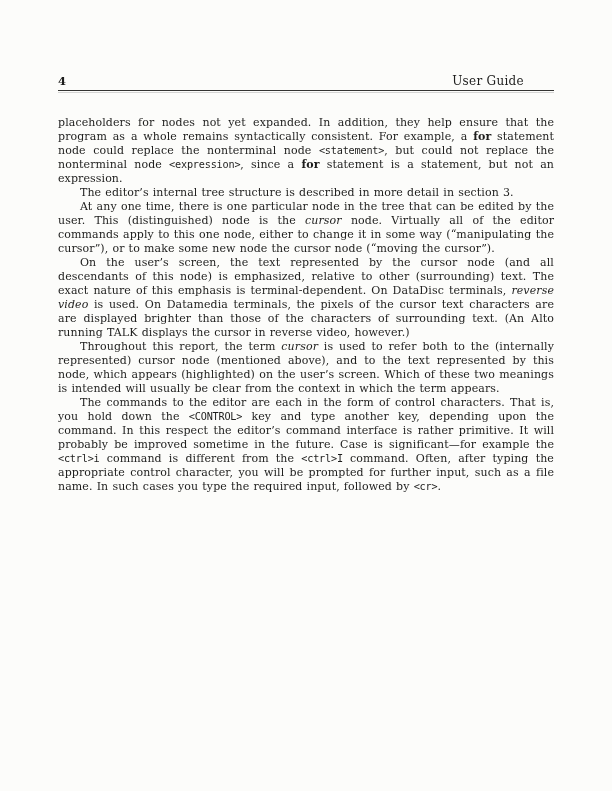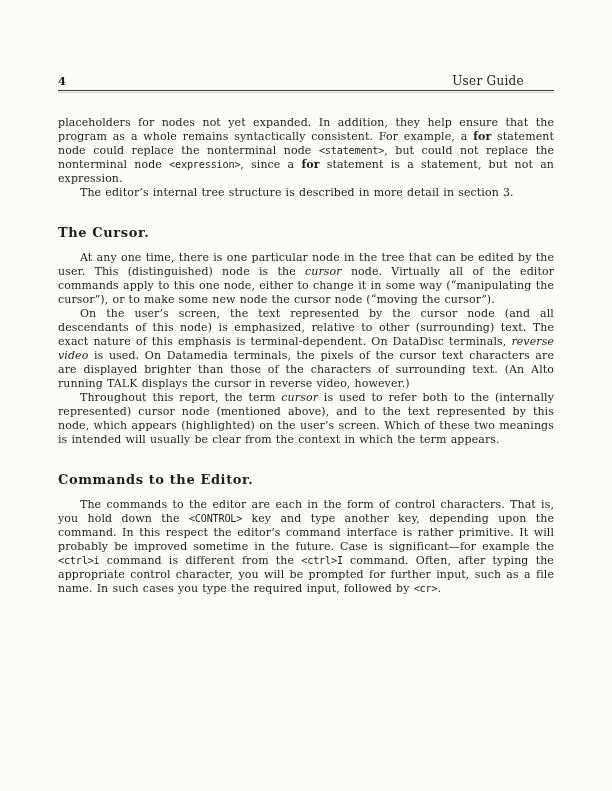--- a/index.html
+++ b/index.html
@@ -81,21 +81,19 @@
 <div class="page">
 
   <div class="running-header">
     <span class="page-number">4</span>
     <span class="header-title">User Guide</span>
   </div>
 
   <div class="doc-content">
       <p class="para"><span class="seg-plain">placeholders for nodes not yet expanded.  In addition, they help ensure that the program as a whole remains syntactically consistent.  For example, a </span><span class="seg-bold">for</span><span class="seg-plain"> statement node could replace the nonterminal node </span><span class="seg-code">&lt;statement&gt;</span><span class="seg-plain">, but could not replace the nonterminal node </span><span class="seg-code">&lt;expression&gt;</span><span class="seg-plain">, since a </span><span class="seg-bold">for</span><span class="seg-plain"> statement is a statement, but not an expression.</span></p>
       <p class="para indent"><span class="seg-plain">The editor’s internal tree structure is described in more detail in section 3.</span></p>
-      <div class="heading">The Cursor.</div>
       <p class="para indent"><span class="seg-plain">At any one time, there is one particular node in the tree that can be edited by the user.  This (distinguished) node is the </span><span class="seg-italic">cursor</span><span class="seg-plain"> node.  Virtually all of the editor commands apply to this one node, either to change it in some way (“manipulating the cursor”), or to make some new node the cursor node (“moving the cursor”).</span></p>
       <p class="para indent"><span class="seg-plain">On the user’s screen, the text represented by the cursor node (and all descendants of this node) is emphasized, relative to other (surrounding) text.  The exact nature of this emphasis is terminal-dependent.  On DataDisc terminals, </span><span class="seg-italic">reverse video</span><span class="seg-plain"> is used.  On Datamedia terminals, the pixels of the cursor text characters are are displayed brighter than those of the characters of surrounding text.  (An Alto running TALK displays the cursor in reverse video, however.)</span></p>
       <p class="para indent"><span class="seg-plain">Throughout this report, the term </span><span class="seg-italic">cursor</span><span class="seg-plain"> is used to refer both to the (internally represented) cursor node (mentioned above), and to the text represented by this node, which appears (highlighted) on the user’s screen.  Which of these two meanings is intended will usually be clear from the context in which the term appears.</span></p>
-      <div class="heading">Commands to the Editor.</div>
       <p class="para indent"><span class="seg-plain">The commands to the editor are each in the form of control characters.  That is, you hold down the </span><span class="seg-code">&lt;CONTROL&gt;</span><span class="seg-plain"> key and type another key, depending upon the command.  In this respect the editor’s command interface is rather primitive.  It will probably be improved sometime in the future.  Case is significant—for example the </span><span class="seg-code">&lt;ctrl&gt;i</span><span class="seg-plain"> command is different from the </span><span class="seg-code">&lt;ctrl&gt;I</span><span class="seg-plain"> command.  Often, after typing the appropriate control character, you will be prompted for further input, such as a file name.  In such cases you type the required input, followed by </span><span class="seg-code">&lt;cr&gt;</span><span class="seg-plain">.</span></p>
     </div>
 
 </div>
 
 </body></html>

